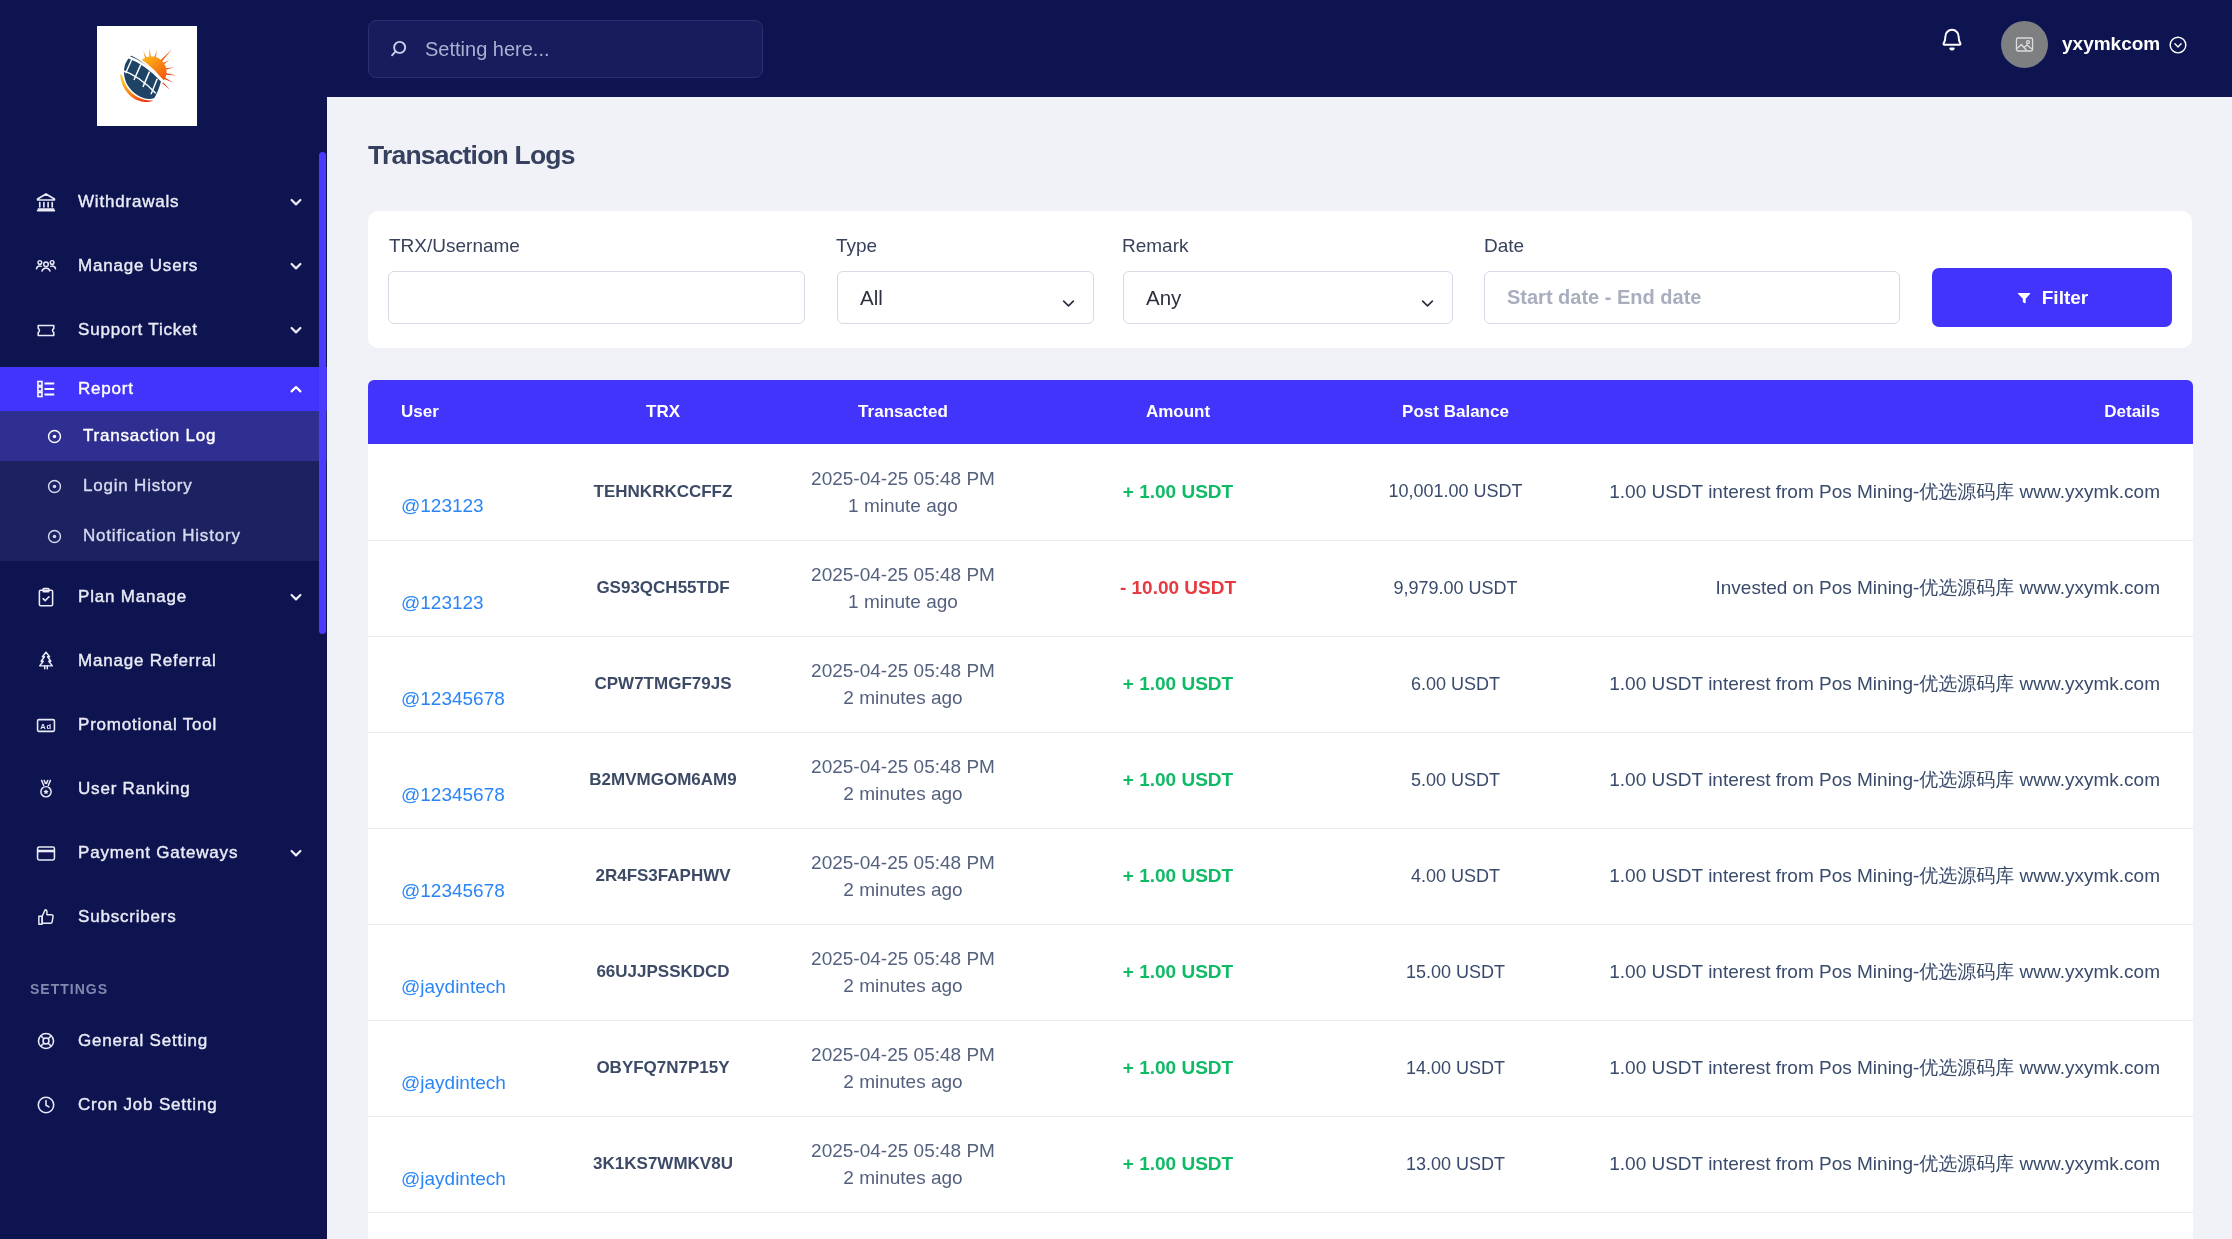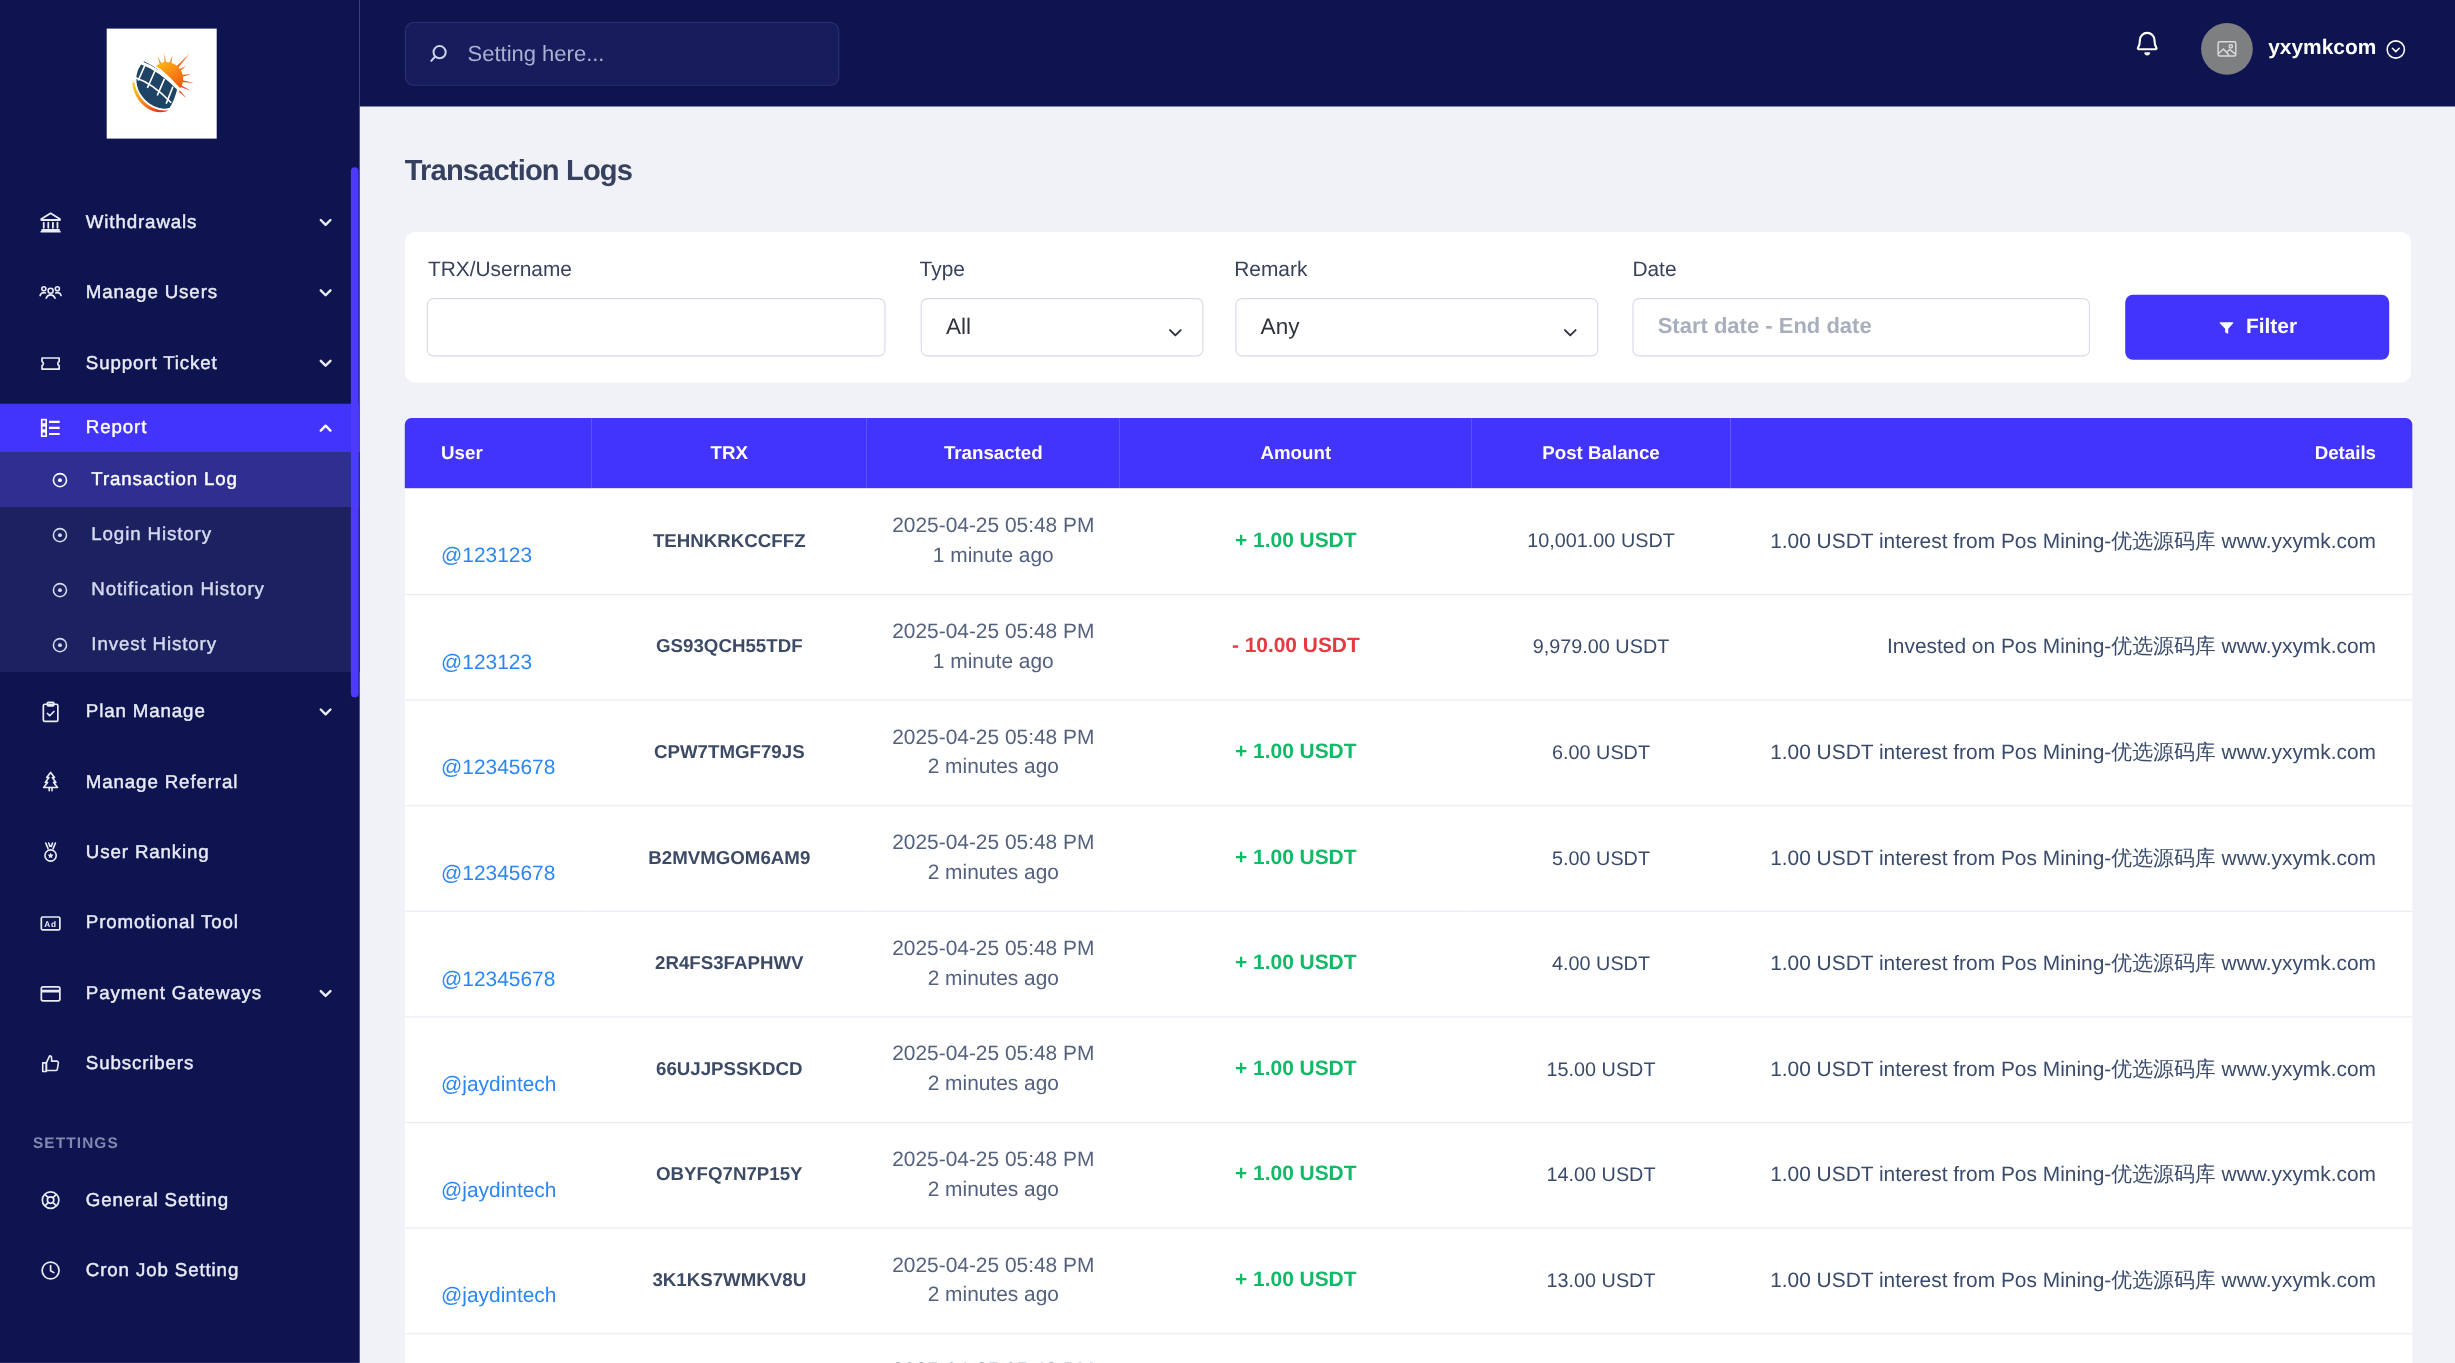--- a/index.html
+++ b/index.html
@@ -179,29 +179,20 @@
         </div>
       <div class="sitem">
           <span class="si">
             <svg width="17" height="17" viewBox="0 0 24 24" fill="none" stroke="#d5daf0" stroke-width="2">
               <circle cx="12" cy="12" r="8.4"></circle>
               <circle cx="12" cy="12" r="2.5" fill="#d5daf0" stroke="none"></circle>
             </svg>
           </span>
           <span class="sl">Notification History</span>
         </div>
-      <div class="sitem">
-          <span class="si">
-            <svg width="17" height="17" viewBox="0 0 24 24" fill="none" stroke="#d5daf0" stroke-width="2">
-              <circle cx="12" cy="12" r="8.4"></circle>
-              <circle cx="12" cy="12" r="2.5" fill="#d5daf0" stroke="none"></circle>
-            </svg>
-          </span>
-          <span class="sl">Invest History</span>
-        </div>
     </div>
     <div class="mitem" style="margin-top:4px;text-decoration:underline;">
         <span class="mi">
           <svg width="22" height="22" viewBox="0 0 24 24" fill="none" stroke="#e9ecf6" stroke-width="1.7" stroke-linecap="round" stroke-linejoin="round">
             <rect x="4.8" y="4.6" width="14.4" height="17" rx="1.4"></rect>
             <rect x="8.8" y="2.8" width="6.4" height="3.4" rx="0.8"></rect>
             <path d="M8.9 13.8l2.2 2.2 4.2-4.2"></path>
           </svg>
         </span>
         <span class="ml">Plan Manage</span>
@@ -215,36 +206,36 @@
         <span class="mi">
           <svg width="22" height="22" viewBox="0 0 24 24" fill="none" stroke="#e9ecf6" stroke-width="1.6" stroke-linejoin="round" stroke-linecap="round">
             <path d="M12 2.4l3.9 5h-2.2l3.6 4.9h-2.3l3.9 5H5.1l3.9-5H6.7l3.6-4.9H8.1z"></path>
             <path d="M10.6 17.3v3.2M13.4 17.3v3.2"></path>
           </svg>
         </span>
         <span class="ml">Manage Referral</span>
       </div>
     <div class="mitem">
         <span class="mi">
+          <svg width="23" height="23" viewBox="0 0 24 24" fill="none" stroke="#e9ecf6" stroke-width="1.7">
+            <rect x="2.8" y="5.6" width="18.4" height="12.8" rx="1.4"></rect>
+            <text x="12" y="15.3" text-anchor="middle" font-family="Liberation Sans" font-size="8.2" font-weight="bold" fill="#e9ecf6" stroke="none">Ad</text>
+          </svg>
+        </span>
+        <span class="ml">Promotional Tool</span>
+      </div>
+    <div class="mitem">
+        <span class="mi">
           <svg width="22" height="22" viewBox="0 0 24 24" fill="none" stroke="#e9ecf6" stroke-width="1.6" stroke-linecap="round" stroke-linejoin="round">
             <path d="M7.2 2.6l2.3 5.6M10.1 2.6l1.3 3.3M16.8 2.6l-2.3 5.6M13.9 2.6l-1.3 3.3"></path>
             <circle cx="12" cy="15" r="5.6"></circle>
             <path d="M12 12.2l.9 1.8 2 .3-1.45 1.4.35 2-1.8-.95-1.8.95.35-2-1.45-1.4 2-.3z" fill="#e9ecf6" stroke="none"></path>
           </svg>
         </span>
         <span class="ml">User Ranking</span>
-      </div>
-    <div class="mitem">
-        <span class="mi">
-          <svg width="23" height="23" viewBox="0 0 24 24" fill="none" stroke="#e9ecf6" stroke-width="1.7">
-            <rect x="2.8" y="5.6" width="18.4" height="12.8" rx="1.4"></rect>
-            <text x="12" y="15.3" text-anchor="middle" font-family="Liberation Sans" font-size="8.2" font-weight="bold" fill="#e9ecf6" stroke="none">Ad</text>
-          </svg>
-        </span>
-        <span class="ml">Promotional Tool</span>
       </div>
     <div class="mitem">
         <span class="mi">
           <svg width="23" height="23" viewBox="0 0 24 24" fill="none" stroke="#e9ecf6" stroke-width="1.7">
             <rect x="2.8" y="5" width="18.4" height="14" rx="1.8"></rect>
             <path d="M3.2 9.3h17.6" stroke-width="2.8"></path>
           </svg>
         </span>
         <span class="ml">Payment Gateways</span>
         <span class="chev">

